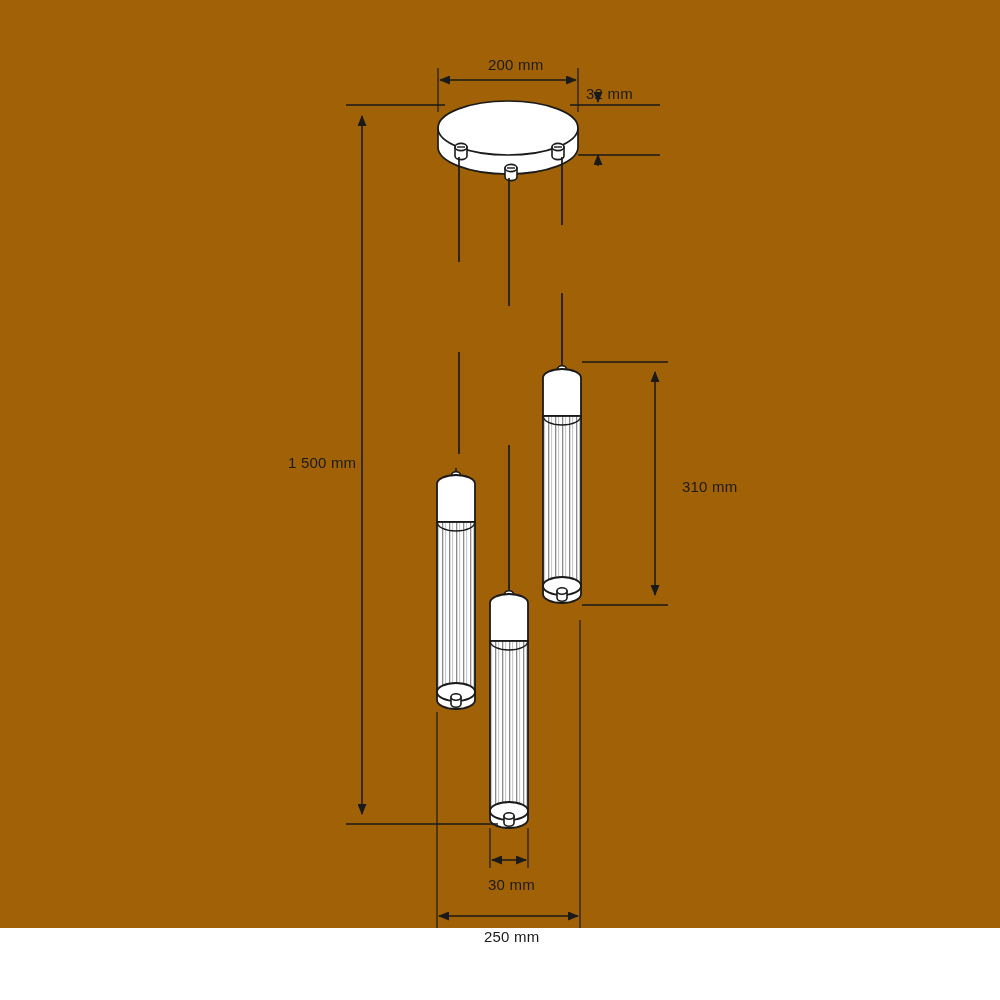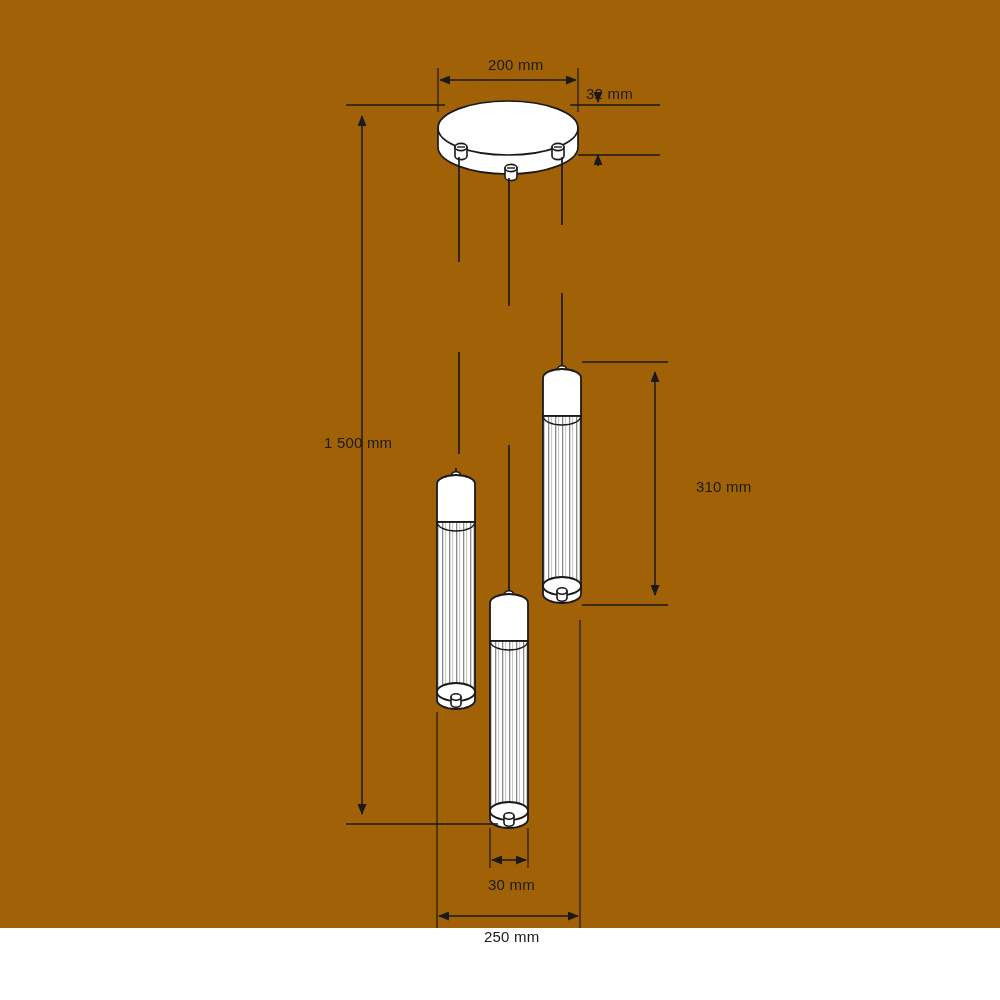--- a/index.html
+++ b/index.html
@@ -130,21 +130,21 @@
       <path d="M437,712 L437,928" stroke-width="1.2"></path>
       <path d="M580,620 L580,928" stroke-width="1.2"></path>
       <path d="M439,916 L578,916" stroke-width="1.5" marker-start="url(#ahr)" marker-end="url(#ah)"></path>
     </g>
   </svg>
 
   <div class="dimtext" style="left:488px;top:56px;">200 mm</div>
 
   <div class="dimtext" style="left:586px;top:85px;">32 mm</div>
 
-  <div class="dimtext" style="left:288px;top:434px;margin-left:36px;">1 500 mm</div>
+  <div class="dimtext" style="left:288px;top:454px;">1 500 mm</div>
 
-  <div class="dimtext" style="left:696px;top:478px;">310 mm</div>
+  <div class="dimtext" style="left:682px;top:478px;">310 mm</div>
 
   <div class="dimtext" style="left:488px;top:876px;">30 mm</div>
 
   <div class="dimtext" style="left:484px;top:928px;">250 mm</div>
 
 </div>
 
 </body></html>

